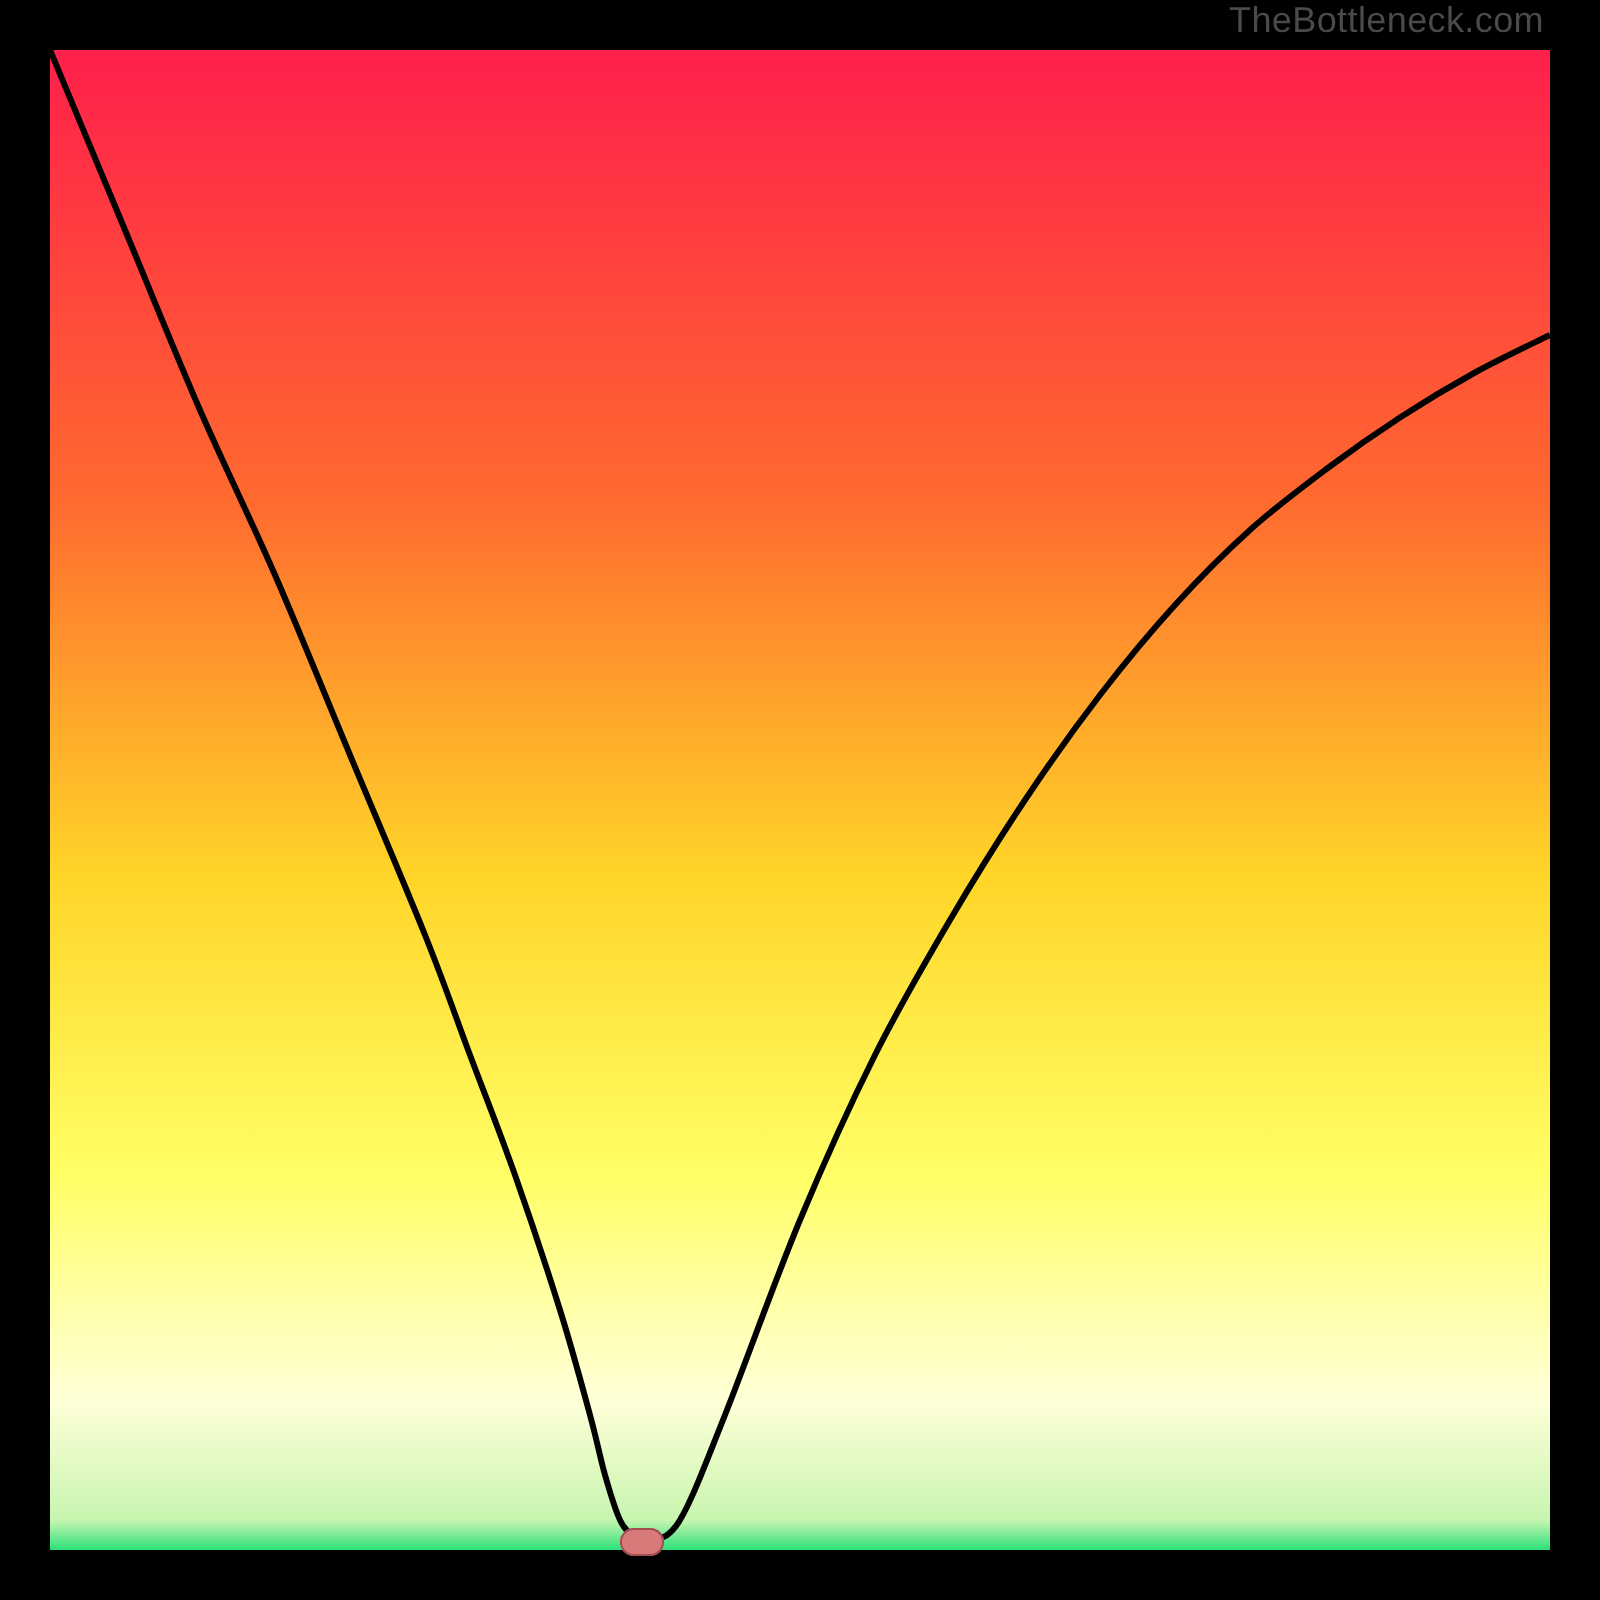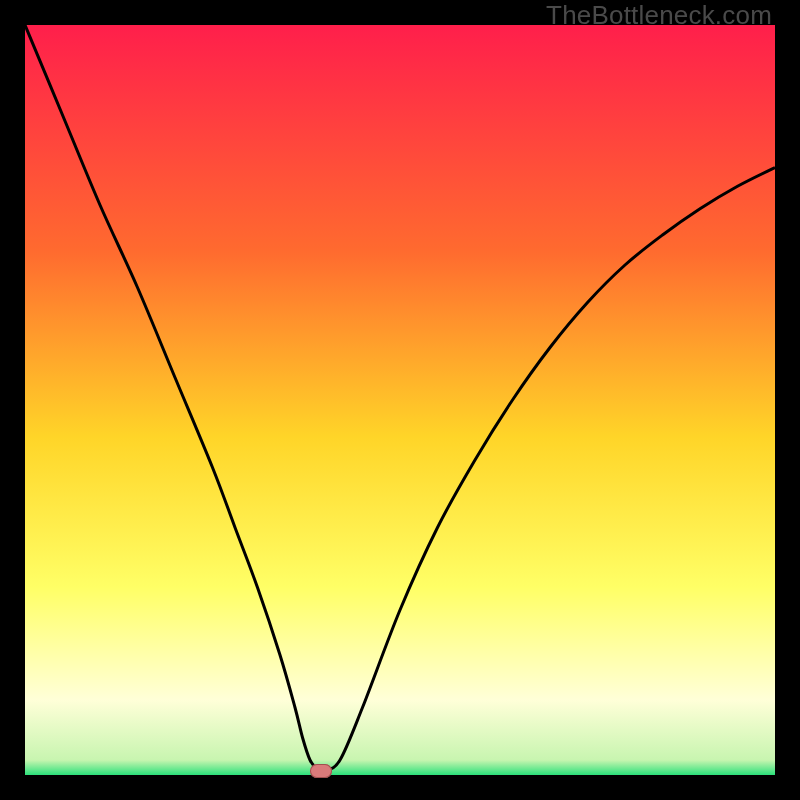--- a/index.html
+++ b/index.html
@@ -23,21 +23,21 @@
     position: absolute;
     left: 0;
     top: 0;
     width: 100%;
     height: 100%;
   }
   .watermark {
     position: absolute;
     top: 0px;
     right: 28px;
-    font-size: 26px;
+    font-size: 18px;
     font-weight: 500;
     color: #4a4a4a;
     letter-spacing: 0.2px;
   }
   svg.curve {
     position: absolute;
     left: 0;
     top: 0;
     width: 100%;
     height: 100%;

